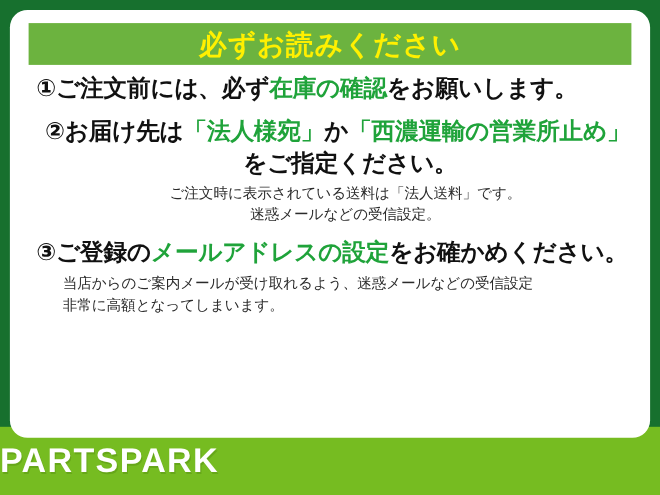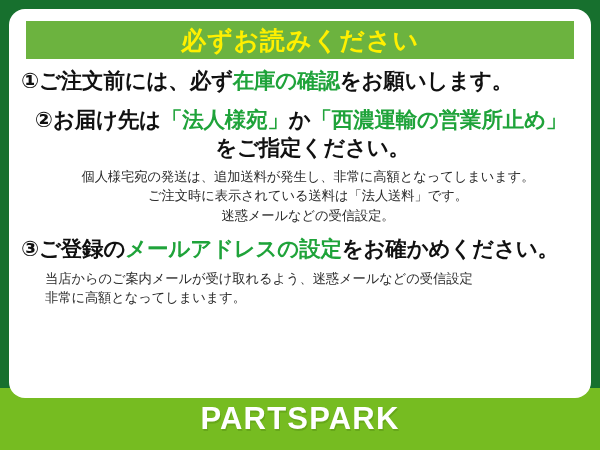--- a/index.html
+++ b/index.html
@@ -27,21 +27,21 @@
   
   #footer-band {
     position: absolute;
     left: 0;
     right: 0;
     bottom: 0;
     height: 62px;
     background: #76bc21;
     display: flex;
     align-items: center;
-    justify-content: center;
+    justify-content: flex-start;
   }
   #footer-logo {
     font-size: 31px;
     font-weight: bold;
     color: #ffffff;
     letter-spacing: 1.2px;
     text-shadow: 1px 2px 0 rgba(90,150,20,0.55);
     font-family: "Liberation Sans", "DejaVu Sans", sans-serif;
   }
 
@@ -74,21 +74,21 @@
     font-size: 25px;
     font-weight: bold;
     color: #fff000;
     letter-spacing: 1px;
     font-family: "DejaVu Sans", "Liberation Sans", sans-serif;
   }
 
   
   #items {
     position: absolute;
-    left: 0;
+    left: 12px;
     top: 58px;
     right: 0;
     padding: 0 10px 0 12px;
   }
 
   .item {
     margin-bottom: 2px;
   }
   .item-head {
     font-size: 21.5px;
@@ -146,21 +146,20 @@
     <div id="items">
 
       <div class="item" id="item-1">
         <div class="item-head"><span>①</span><span>ご注文前には、必ず</span><span class="hl">在庫の確認</span><span>をお願いします。</span></div>
       </div>
 
       <div class="item" id="item-2">
         <div class="item-head"><span>②</span><span>お届け先は</span><span class="hl">「法人様宛」</span><span>か</span><span class="hl">「西濃運輸の営業所止め」</span></div>
         <div class="item-head-2">をご指定ください。</div>
         <div class="item-note">
-          <span class="note-line">個人様宅宛の発送は、追加送料が発生し、非常に高額となってしまいます。</span>
           <span class="note-line">ご注文時に表示されている送料は「法人送料」です。</span>
           <span class="note-line">迷惑メールなどの受信設定。</span>
         </div>
       </div>
 
       <div class="item" id="item-3">
         <div class="item-head"><span>③</span><span>ご登録の</span><span class="hl">メールアドレスの設定</span><span>をお確かめください。</span></div>
         <div class="item-note">
           <span class="note-line">当店からのご案内メールが受け取れるよう、迷惑メールなどの受信設定</span>
           <span class="note-line">非常に高額となってしまいます。</span>

